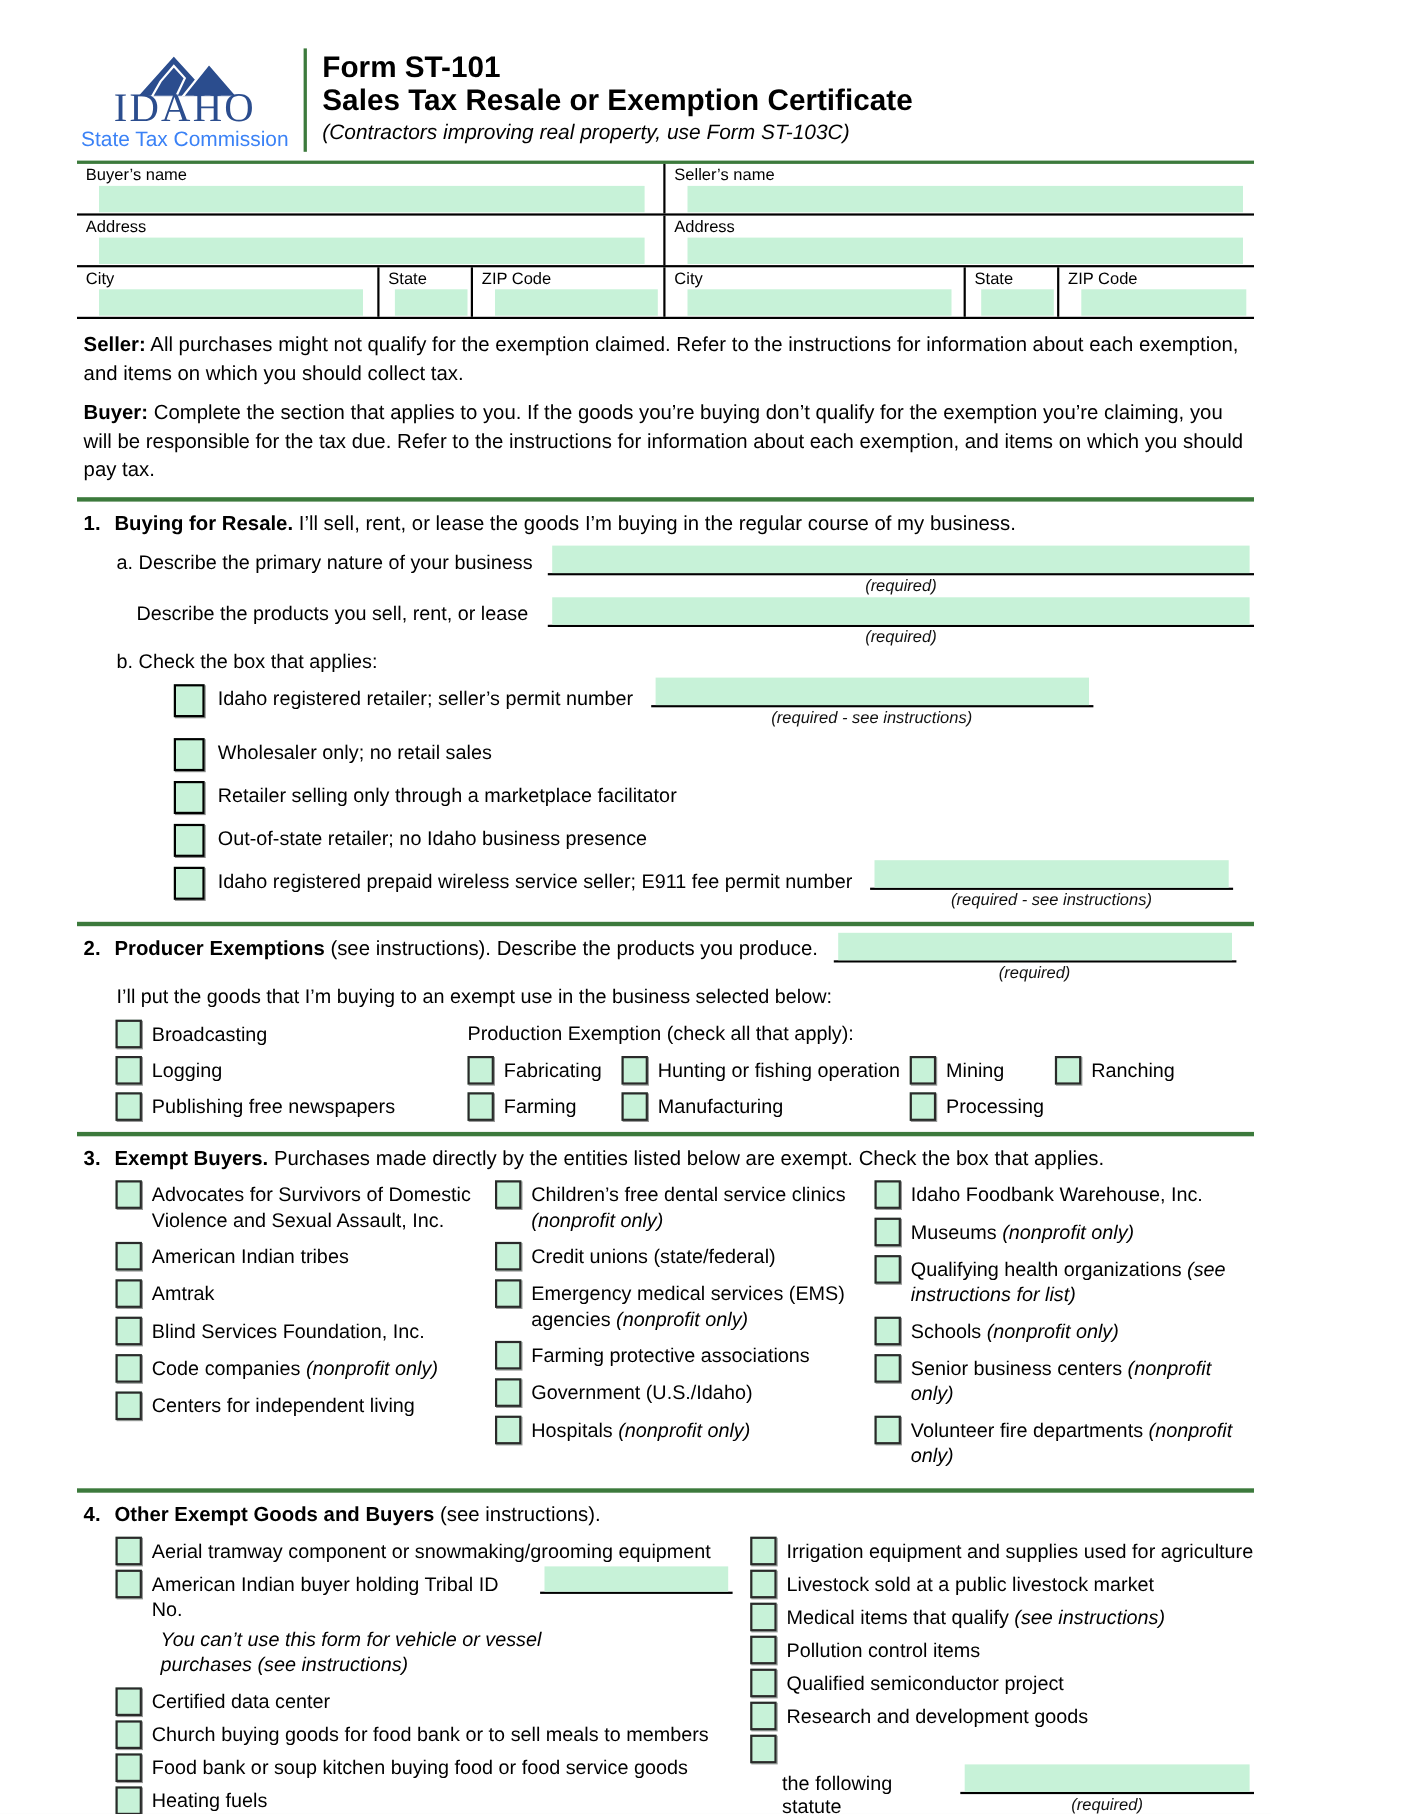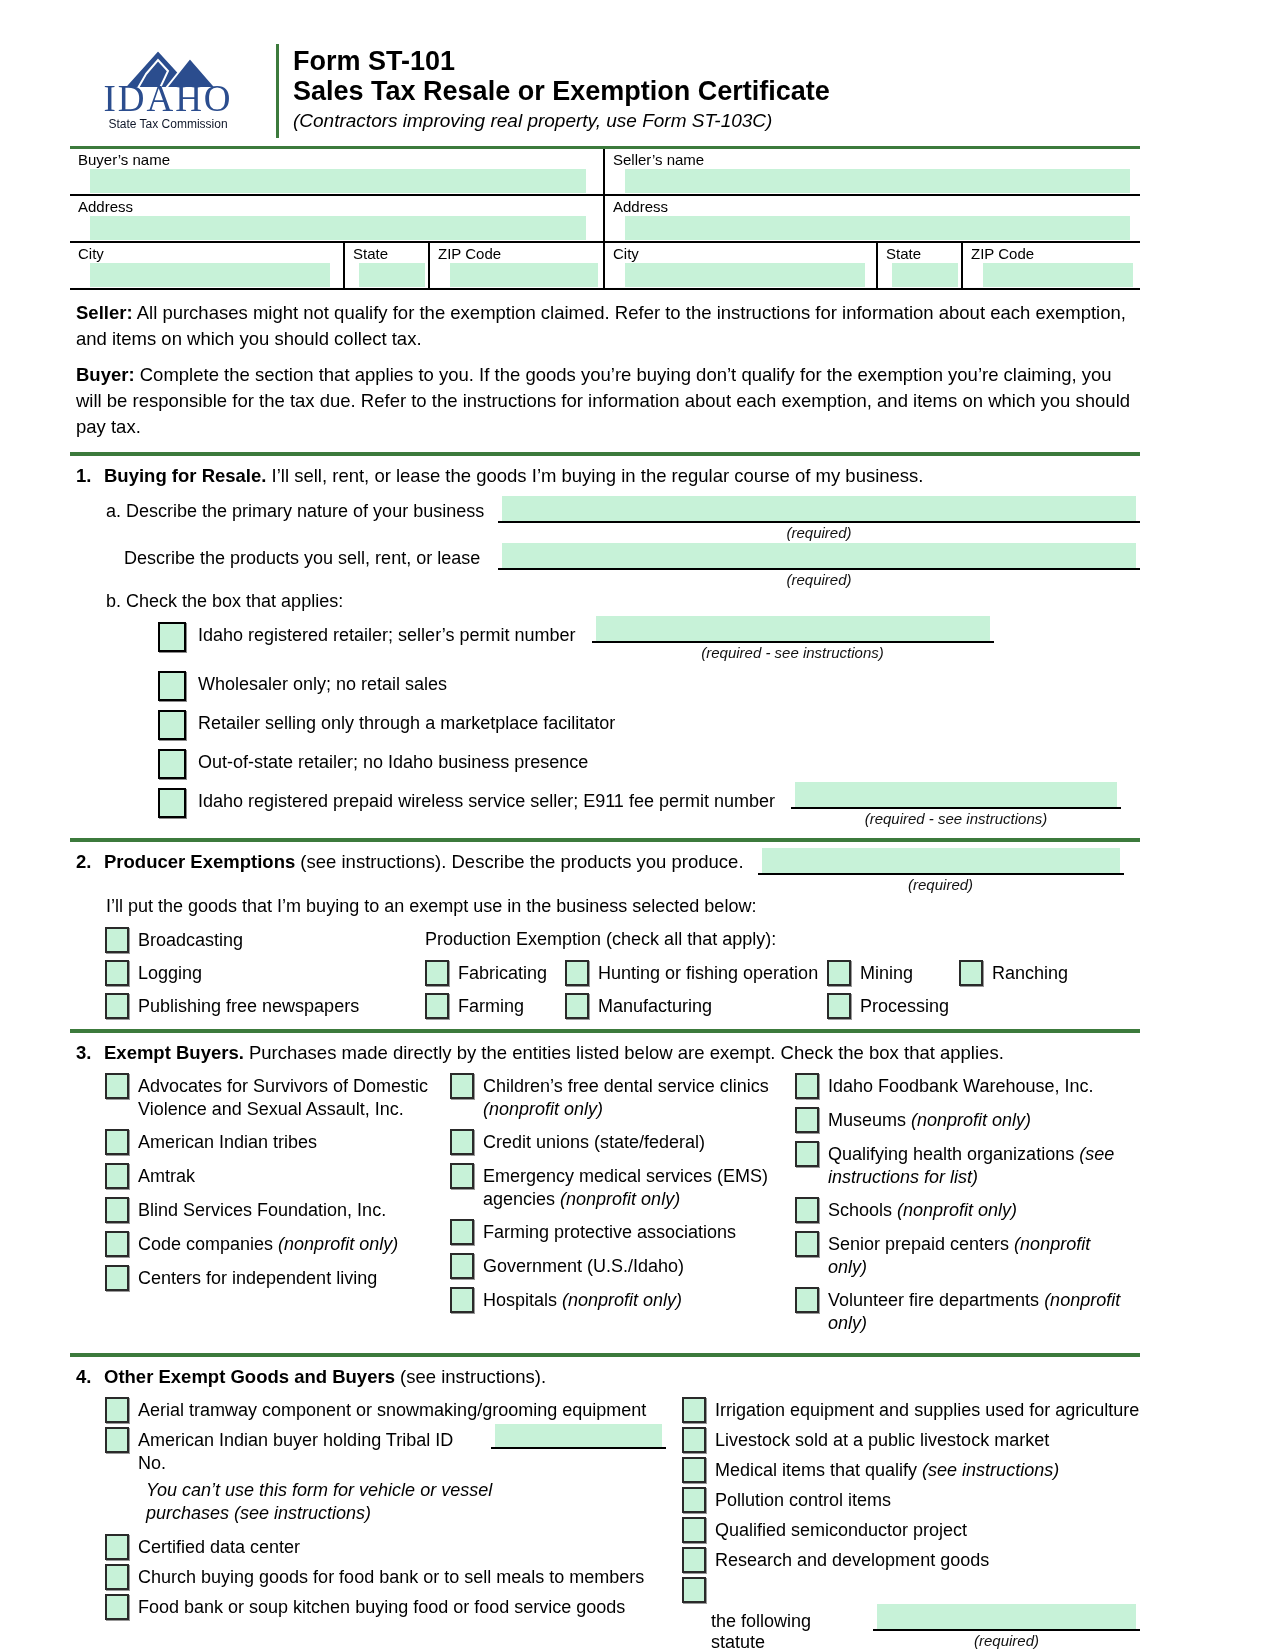--- a/index.html
+++ b/index.html
@@ -8,21 +8,21 @@
     font-family:"Liberation Sans","DejaVu Sans",sans-serif;color:#000;
     position:relative;overflow:hidden;box-sizing:border-box;
     padding:44px 65px 0 70px;
   }
   .content{width:1070px;}
   
   .header{display:flex;align-items:stretch;height:94px;margin-bottom:8px;}
   .logo{width:196px;text-align:center;}
   .logo svg{display:block;margin:0 auto;}
   .logo-name{font-size:37px;letter-spacing:2px;color:#2b4d8e;line-height:30px;margin-top:-4px;font-family:"Liberation Serif",serif;}
-  .logo-sub{font-size:12px;color:#0f172a;margin-top:3px;white-space:nowrap;}
+  .logo-sub{font-size:19px;color:#3b82f6;margin-top:3px;white-space:nowrap;}
   .vline{width:3px;background:#3c7a3c;margin:0 14px 0 10px;}
   .titles{padding-top:2px;}
   .t1{font-size:27px;font-weight:bold;line-height:30px;}
   .t2{font-size:19px;font-style:italic;margin-top:4px;}
   
   .ptable{border-top:3px solid #3c7a3c;border-bottom:2px solid #000;}
   .prow{display:grid;height:45px;border-bottom:2px solid #000;}
   .prow:last-child{border-bottom:none;}
   .prow1{grid-template-columns:535px 535px;}
   .prow3{grid-template-columns:275px 85px 175px 273px 85px 177px;}
@@ -358,21 +358,21 @@
         <div class="cbi">
               <span class="cb2"></span>
               <span class="cb-label"><span>Qualifying health organizations</span><span class="it"> (see instructions for list)</span></span>
             </div>
         <div class="cbi">
               <span class="cb2"></span>
               <span class="cb-label"><span>Schools</span><span class="it"> (nonprofit only)</span></span>
             </div>
         <div class="cbi">
               <span class="cb2"></span>
-              <span class="cb-label"><span>Senior prepaid centers</span><span class="it"> (nonprofit only)</span></span>
+              <span class="cb-label"><span>Senior business centers</span><span class="it"> (nonprofit only)</span></span>
             </div>
         <div class="cbi">
               <span class="cb2"></span>
               <span class="cb-label"><span>Volunteer fire departments</span><span class="it"> (nonprofit only)</span></span>
             </div>
       </div>
     </div>
   </div>
 
   <div class="sdiv"></div>
@@ -400,20 +400,24 @@
               <span class="cb2"></span>
               <span class="cb-label">Certified data center</span>
             </div>
         <div class="cbi">
               <span class="cb2"></span>
               <span class="cb-label">Church buying goods for food bank or to sell meals to members</span>
             </div>
         <div class="cbi">
               <span class="cb2"></span>
               <span class="cb-label">Food bank or soup kitchen buying food or food service goods</span>
+            </div>
+        <div class="cbi">
+              <span class="cb2"></span>
+              <span class="cb-label">Heating fuels</span>
             </div>
       </div>
       <div class="s4right">
         <div class="cbi">
               <span class="cb2"></span>
               <span class="cb-label">Irrigation equipment and supplies used for agriculture</span>
             </div>
         <div class="cbi">
               <span class="cb2"></span>
               <span class="cb-label">Livestock sold at a public livestock market</span>

